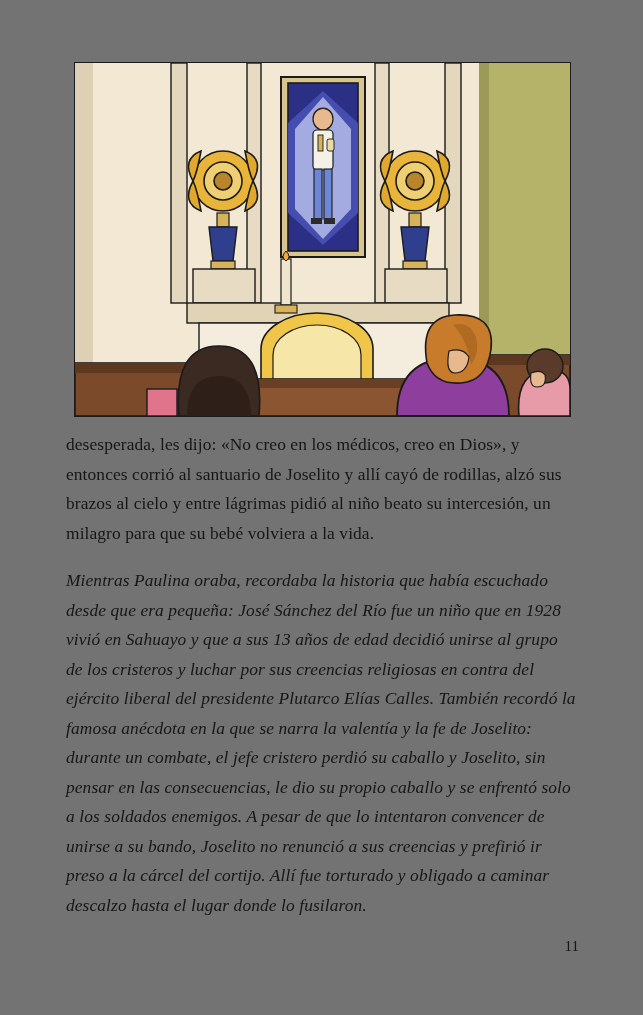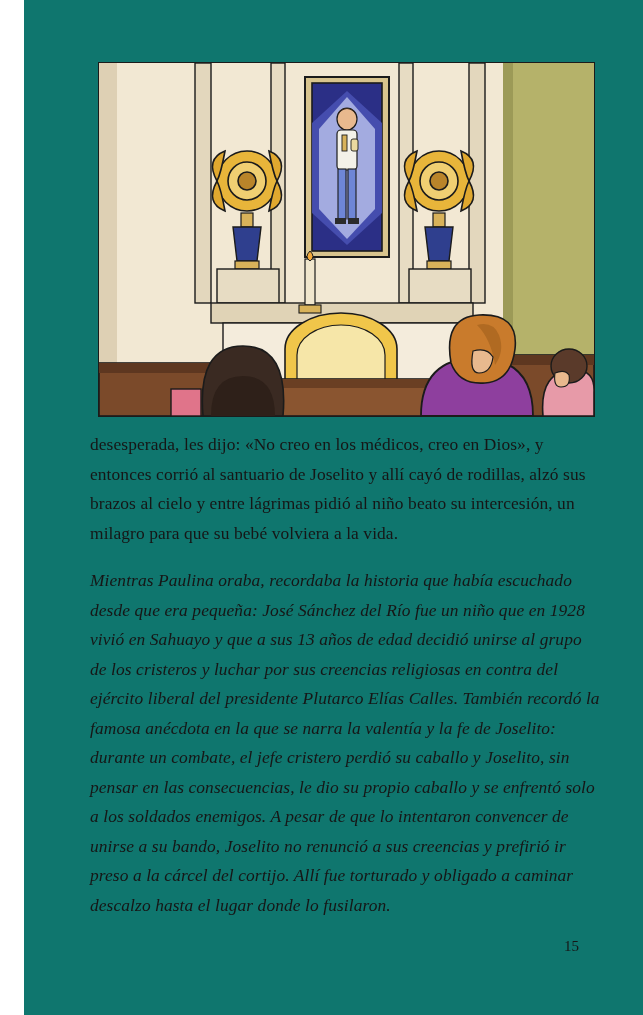--- a/index.html
+++ b/index.html
@@ -11,22 +11,21 @@
     width: 643px;
     height: 1015px;
     position: relative;
     font-family: "Liberation Serif", serif;
     color: #1a1a1a;
     overflow: hidden;
   }
   .page {
     position: absolute;
     inset: 0;
-    background: #0f766e;
-    margin-left: 24px;
+    background: #737373;
   }
 
   
   .illustration {
     position: absolute;
     left: 74px;
     top: 62px;
     width: 495px;
     height: 353px;
     border: 1.5px solid #1b1b1b;
@@ -161,15 +160,15 @@
       <ellipse cx="470" cy="303" rx="18" ry="17" fill="#5a3a2a" stroke="#1b1b1b" stroke-width="1.4"></ellipse>
       <path d="M456 310 q10 -4 14 2 q2 12 -8 12 q-8 0 -6 -14z" fill="#e8b98e" stroke="#1b1b1b" stroke-width="1.1"></path>
     </svg>
   </div>
 
   <div class="body-text">
     <p class="para">desesperada, les dijo: «No creo en los médicos, creo en Dios», y entonces corrió al santuario de Joselito y allí cayó de rodillas, alzó sus brazos al cielo y entre lágrimas pidió al niño beato su intercesión, un milagro para que su bebé volviera a la vida.</p>
     <p class="para">Mientras Paulina oraba, recordaba la historia que había escuchado desde que era pequeña: José Sánchez del Río fue un niño que en 1928 vivió en Sahuayo y que a sus 13 años de edad decidió unirse al grupo de los cristeros y luchar por sus creencias religiosas en contra del ejército liberal del presidente Plutarco Elías Calles. También recordó la famosa anécdota en la que se narra la valentía y la fe de Joselito: durante un combate, el jefe cristero perdió su caballo y Joselito, sin pensar en las consecuencias, le dio su propio caballo y se enfrentó solo a los soldados enemigos. A pesar de que lo intentaron convencer de unirse a su bando, Joselito no renunció a sus creencias y prefirió ir preso a la cárcel del cortijo. Allí fue torturado y obligado a caminar descalzo hasta el lugar donde lo fusilaron.</p>
   </div>
 
-  <div class="page-number">15</div>
+  <div class="page-number">11</div>
 
 </div>
 
 </body></html>

